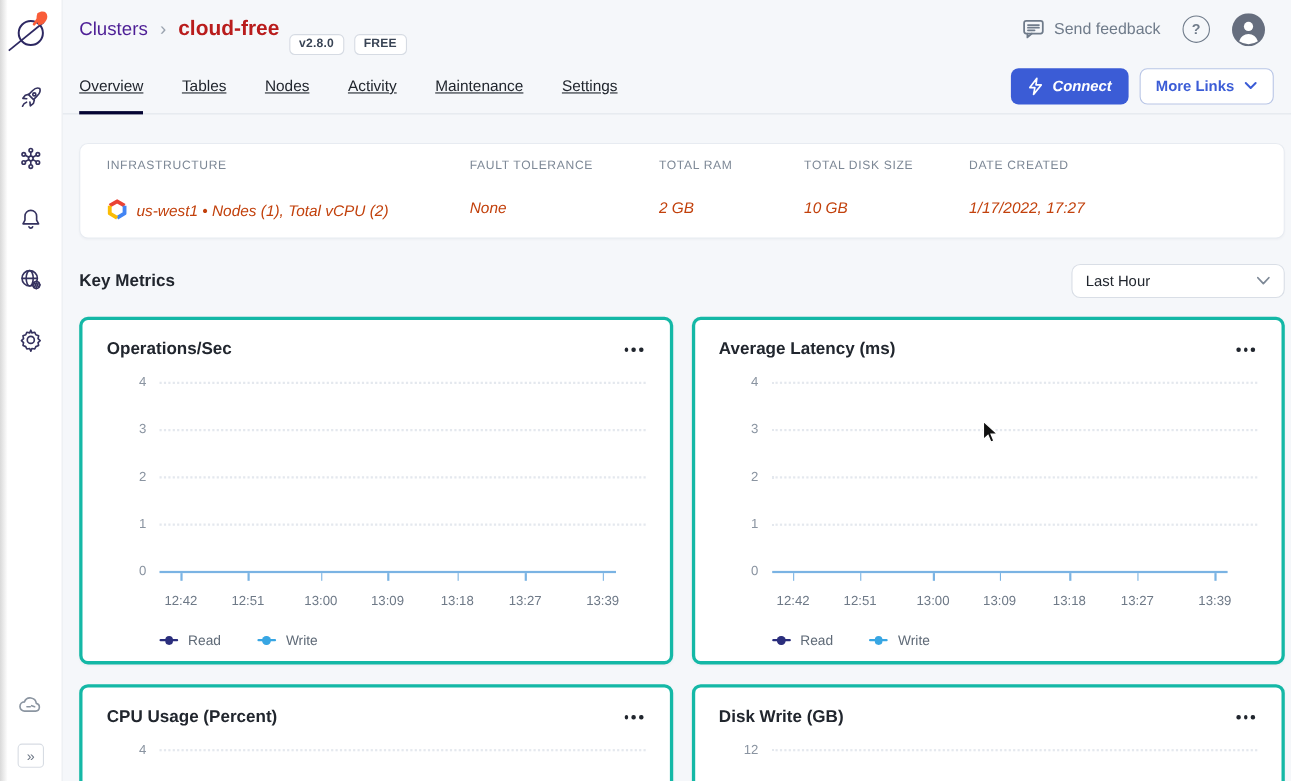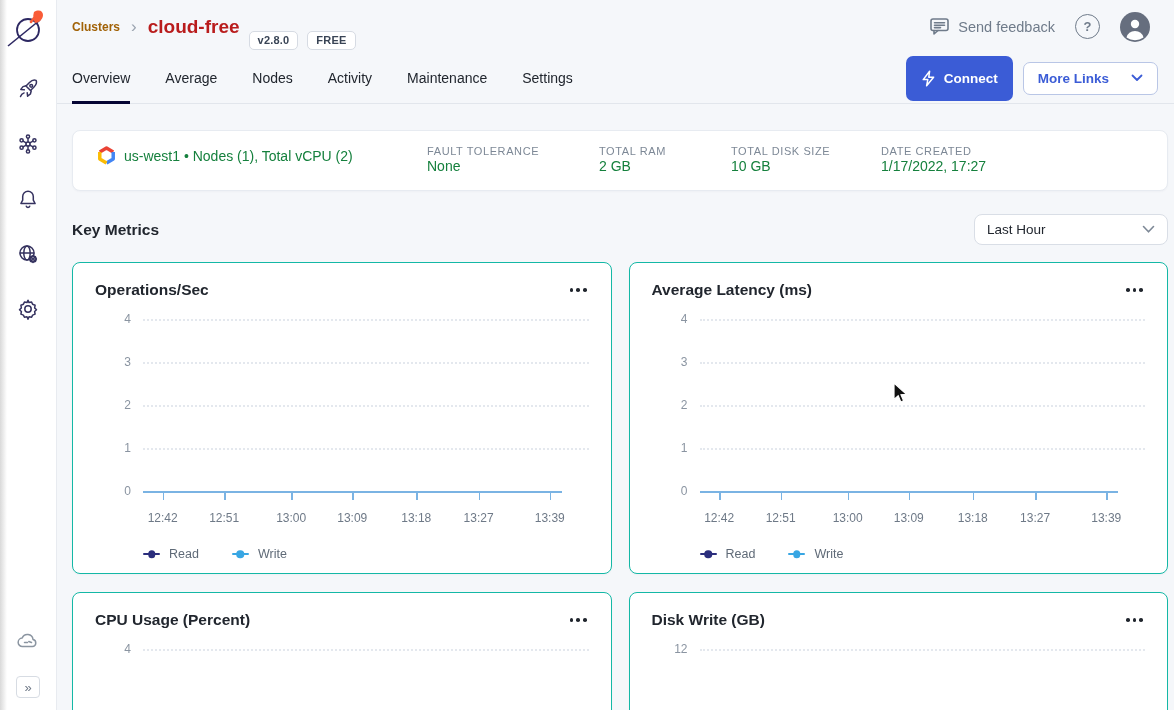--- a/index.html
+++ b/index.html
@@ -17,59 +17,59 @@
   .side-ic svg{stroke:#35325f;fill:none;stroke-width:1.5;stroke-linecap:round;stroke-linejoin:round;}
   .side-bottom{margin-top:auto;display:flex;flex-direction:column;align-items:center;gap:22px;margin-bottom:12px;}
   .cloud-ic svg{stroke:#8b95a1;}
   .expand-btn{width:24px;height:22px;border:1px solid #d7dce3;border-radius:4px;background:#fff;
     color:#6f7987;font-size:13px;line-height:20px;text-align:center;cursor:pointer;}
 
   
   .main{margin-left:56px;height:100%;display:flex;flex-direction:column;}
 
   .top-header{height:53px;display:flex;align-items:center;padding:0 24px 0 16px;flex:none;}
-  .crumb-section{color:#a16207;font-size:12px;font-weight:bold;cursor:pointer;}
+  .crumb-section{color:#4c1d95;font-size:17px;font-weight:normal;cursor:pointer;}
   .crumb-sep{color:#9aa3af;font-size:17px;margin:0 11px;}
   .crumb-cluster{color:#b91c1c;font-size:19px;font-weight:bold;}
   .badge{display:inline-block;margin-left:9px;padding:2px 8px 3px;border:1px solid #d6dbe3;border-radius:5px;
     background:#fff;font-size:11px;color:#394455;font-weight:bold;letter-spacing:.2px;margin-top:28px;}
   .header-right{margin-left:auto;display:flex;align-items:center;gap:20px;}
   .feedback{display:flex;align-items:center;gap:8px;color:#6f7b8a;font-size:14.5px;cursor:pointer;}
   .feedback svg{stroke:#6f7b8a;fill:none;stroke-width:1.6;stroke-linecap:round;stroke-linejoin:round;}
   .help-circle{width:23px;height:23px;border:1.6px solid #6f7b8a;border-radius:50%;color:#6f7b8a;
     font-size:13px;font-weight:bold;display:flex;align-items:center;justify-content:center;cursor:pointer;}
   .avatar{width:30px;height:30px;border-radius:50%;cursor:pointer;}
 
   .tab-bar{height:50px;display:flex;align-items:stretch;padding:0 16px;border-bottom:1px solid #e2e6ec;flex:none;}
-  .tab{display:flex;align-items:center;margin-right:35px;font-size:14px;color:#21262e;cursor:pointer;position:relative;}
+  .tab{display:flex;align-items:center;margin-right:35px;font-size:14px;color:#21262e;cursor:pointer;position:relative;text-decoration:underline;}
   .tab.active::after{content:"";position:absolute;left:0;right:0;bottom:-1px;height:3px;background:#050534;}
   .tab-actions{margin-left:auto;display:flex;align-items:center;gap:10px;}
-  .btn-connect{display:flex;align-items:center;gap:8px;height:45px;padding:0 15px;border:none;border-radius:7px;
-    background:#3b5cd6;color:#fff;font-size:13.5px;font-weight:bold;font-family:inherit;cursor:pointer;}
+  .btn-connect{display:flex;align-items:center;gap:8px;height:33px;padding:0 15px;border:none;border-radius:7px;
+    background:#3b5cd6;color:#fff;font-size:13.5px;font-weight:bold;font-family:inherit;cursor:pointer;font-style:italic;}
   .btn-connect svg{stroke:#fff;fill:none;stroke-width:1.5;stroke-linejoin:round;}
-  .btn-more{display:flex;align-items:center;gap:22px;height:33px;padding:0 14px;border:1px solid #b9c6e6;border-radius:7px;
+  .btn-more{display:flex;align-items:center;gap:9px;height:33px;padding:0 14px;border:1px solid #b9c6e6;border-radius:7px;
     background:#fff;color:#3b5cd6;font-size:13.5px;font-weight:bold;font-family:inherit;cursor:pointer;}
   .btn-more svg{stroke:#3b5cd6;fill:none;stroke-width:1.8;stroke-linecap:round;stroke-linejoin:round;}
 
   .content{flex:1;padding:26px 6px 0 16px;overflow:hidden;}
 
   .info-card{background:#fff;border:1px solid #e7ebf1;border-radius:8px;box-shadow:0 1px 2px rgba(30,40,60,.03);
     padding:14px 24px 16px;display:flex;}
   .info-col{display:flex;flex-direction:column;}
   .info-label{font-size:11px;color:#7d8896;letter-spacing:.6px;}
-  .info-value{margin-top:1px;font-size:14px;color:#15803d;display:flex;align-items:center;gap:8px;}
+  .info-value{margin-top:24px;font-size:14px;color:#c2410c;display:flex;align-items:center;gap:8px;font-style:italic;}
 
   .metrics-row{display:flex;align-items:center;margin:23px 0 17px;}
   .metrics-title{font-size:15.5px;font-weight:bold;color:#21262e;}
   .range-select{margin-left:auto;width:194px;height:31px;background:#fff;border:1px solid #d9dee6;border-radius:8px;
     display:flex;align-items:center;padding:0 12px;font-size:13.5px;color:#21262e;cursor:pointer;box-sizing:border-box;}
   .range-select svg{margin-left:auto;stroke:#7d8896;fill:none;stroke-width:1.6;stroke-linecap:round;stroke-linejoin:round;}
 
   .charts-grid{display:grid;grid-template-columns:1fr 1fr;gap:18px 17px;}
-  .chart-card{background:#fff;border:1px solid #14b8a6;border-radius:8px;box-shadow:0 1px 2px rgba(30,40,60,.03);
+  .chart-card{background:#fff;border:3px solid #14b8a6;border-radius:8px;box-shadow:0 1px 2px rgba(30,40,60,.03);
     padding:18px 22px;height:274px;}
   .chart-head{display:flex;align-items:center;}
   .chart-title{font-size:15.5px;font-weight:bold;color:#21262e;}
   .menu-dots{margin-left:auto;display:inline-flex;gap:3px;padding:6px 2px;cursor:pointer;}
   .menu-dots i{width:3.6px;height:3.6px;border-radius:50%;background:#21262e;}
 
   .chart-area{margin-top:20px;}
   .ytick-row{display:flex;align-items:flex-start;height:43px;}
   .ytick-label{width:36px;margin-right:12px;text-align:right;font-size:12px;color:#8a94a1;transform:translateY(-7px);flex:none;}
   .ytick-line{flex:1;border-top:2px dotted #e4e8ee;}
@@ -183,21 +183,21 @@
             <circle cx="15" cy="12" r="4.2" fill="#fff"></circle>
             <path d="M6.5 25.5 a8.8 8.8 0 0 1 17 0 a15 15 0 0 1 -17 0z" fill="#fff"></path>
           </svg>
         </span>
       </div>
     </header>
 
     <nav class="tab-bar">
       <div id="tab-list" style="display:flex;align-items:stretch;">
           <span class="tab active">Overview</span>
-          <span class="tab">Average</span>
+          <span class="tab">Tables</span>
           <span class="tab">Nodes</span>
           <span class="tab">Activity</span>
           <span class="tab">Maintenance</span>
           <span class="tab">Settings</span>
         </div>
       <div class="tab-actions">
         <button class="btn-connect">
           <svg width="15" height="17" viewBox="0 0 15 17">
             <path d="M8.6 1.2 L2.2 9.6 h4.6 L5.6 15.8 12.6 7.2 H7.8 l.8-6z"></path>
           </svg>
@@ -209,20 +209,21 @@
             <path d="M1.5 1.5 L6 6 10.5 1.5"></path>
           </svg>
         </button>
       </div>
     </nav>
 
     <div class="content">
 
       <div class="info-card" id="info-card">
           <div class="info-col" style="width: 330px;">
+            <span class="info-label">INFRASTRUCTURE</span>
             <span class="info-value"><svg width="19" height="19" viewBox="0 0 24 24">
                 <path d="M3.5 7.5 L12 2.5 L20.5 7.5" stroke="#ea4335" stroke-width="4.4" fill="none" stroke-linejoin="round"></path>
                 <path d="M20.5 7.5 L20.5 16.5 L12 21.5" stroke="#4285f4" stroke-width="4.4" fill="none" stroke-linejoin="round"></path>
                 <path d="M12 21.5 L3.5 16.5 L3.5 7.5" stroke="#fbbc05" stroke-width="4.4" fill="none" stroke-linejoin="round"></path>
                 <circle cx="12" cy="12" r="4.2" fill="#fff"></circle>
               </svg>us-west1 • Nodes (1), Total vCPU (2)</span>
           </div>
           <div class="info-col" style="width: 172px;">
             <span class="info-label">FAULT TOLERANCE</span>
             <span class="info-value">None</span>

